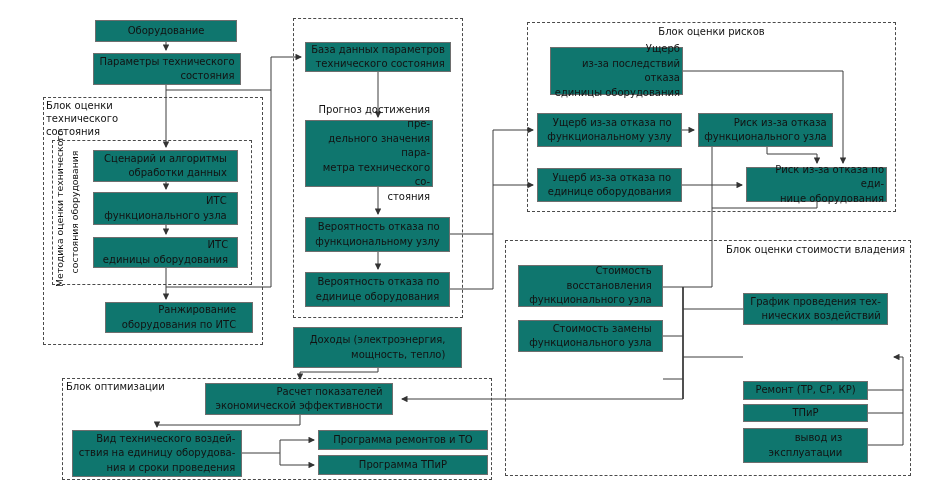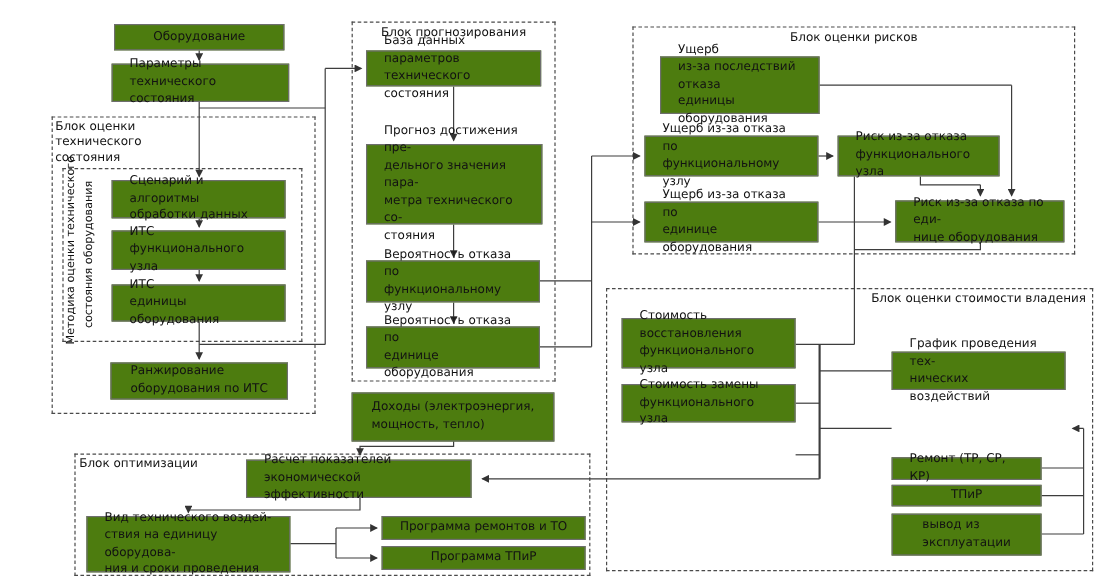--- a/index.html
+++ b/index.html
@@ -4,23 +4,23 @@
 <style>
   html,body{margin:0;padding:0;background:#fff;}
   #canvas{
     position:relative;width:928px;height:490px;background:#ffffff;
     font-family:"DejaVu Sans","Liberation Sans",sans-serif;color:#121212;
     overflow:hidden;
   }
   .dashed{position:absolute;border:1px dashed #4a4a4a;box-sizing:border-box;z-index:1;background:transparent;}
   #wires{position:absolute;left:0;top:0;z-index:2;}
   .node{
-    position:absolute;background:#4d7c0f;border:1px solid #6e6e6e;box-sizing:border-box;
-    display:flex;align-items:center;justify-content:center;text-align:left;
-    white-space:pre-line;font-size:10px;line-height:14.5px;z-index:3;padding:1px 14px;
+    position:absolute;background:#0f766e;border:1px solid #6e6e6e;box-sizing:border-box;
+    display:flex;align-items:center;justify-content:center;text-align:right;
+    white-space:pre-line;font-size:10px;line-height:14.5px;z-index:3;padding:1px 2px;
   }
   .blabel{position:absolute;font-size:10px;line-height:13px;white-space:pre-line;z-index:3;}
   .center{text-align:center;}
   .right{text-align:right;}
   .vlabel{
     position:absolute;left:-8px;top:197px;width:150px;height:30px;
     transform:rotate(-90deg);font-size:9.3px;line-height:15px;
     text-align:center;white-space:pre;z-index:3;
   }
 </style>
@@ -34,21 +34,20 @@
   <div class="dashed" style="left:293px;top:18px;width:170px;height:300px"></div>
   <div class="dashed" style="left:527px;top:22px;width:369px;height:190px"></div>
   <div class="dashed" style="left:505px;top:240px;width:406px;height:236px"></div>
   <div class="dashed" style="left:62px;top:378px;width:430px;height:102px"></div>
 
   <div class="blabel" style="left:46px;top:99px;width:120px">Блок оценки
 технического
 состояния</div>
   <div class="vlabel">Методика оценки технического
 состояния оборудования</div>
-  <div class="blabel center" style="left:293px;top:21px;width:170px">Блок прогнозирования</div>
   <div class="blabel center" style="left:527px;top:25px;width:369px">Блок оценки рисков</div>
   <div class="blabel right" style="left:505px;top:243px;width:400px">Блок оценки стоимости владения</div>
   <div class="blabel" style="left:66px;top:380px;width:130px">Блок оптимизации</div>
 
   <svg id="wires" width="928" height="490">
     <defs>
       <marker id="arw" viewBox="0 0 10 10" refX="8.5" refY="5" markerWidth="7.5" markerHeight="6.5" orient="auto">
         <path d="M0 0 L10 5 L0 10 z" fill="#333"></path>
       </marker>
     </defs>
@@ -103,26 +102,26 @@
 
   <div class="node" style="left:95px;top:20px;width:142px;height:22px">Оборудование</div>
   <div class="node" style="left:93px;top:53px;width:148px;height:32px">Параметры технического
 состояния</div>
   <div class="node" style="left:93px;top:150px;width:145px;height:32px">Сценарий и алгоритмы
 обработки данных</div>
   <div class="node" style="left:93px;top:192px;width:145px;height:33px">ИТС
 функционального узла</div>
   <div class="node" style="left:93px;top:237px;width:145px;height:31px">ИТС
 единицы оборудования</div>
-  <div class="node" style="left:92px;top:302px;width:148px;height:31px">Ранжирование
+  <div class="node" style="left:105px;top:302px;width:148px;height:31px">Ранжирование
 оборудования по ИТС</div>
 
   <div class="node" style="left:305px;top:42px;width:146px;height:30px">База данных параметров
 технического состояния</div>
-  <div class="node" style="left:305px;top:120px;width:147px;height:67px">Прогноз достижения пре-
+  <div class="node" style="left:305px;top:120px;width:128px;height:67px">Прогноз достижения пре-
 дельного значения пара-
 метра технического со-
 стояния</div>
   <div class="node" style="left:305px;top:217px;width:145px;height:35px">Вероятность отказа по
 функциональному узлу</div>
   <div class="node" style="left:305px;top:272px;width:145px;height:35px">Вероятность отказа по
 единице оборудования</div>
   <div class="node" style="left:293px;top:327px;width:169px;height:41px">Доходы (электроэнергия,
 мощность, тепло)</div>
 

